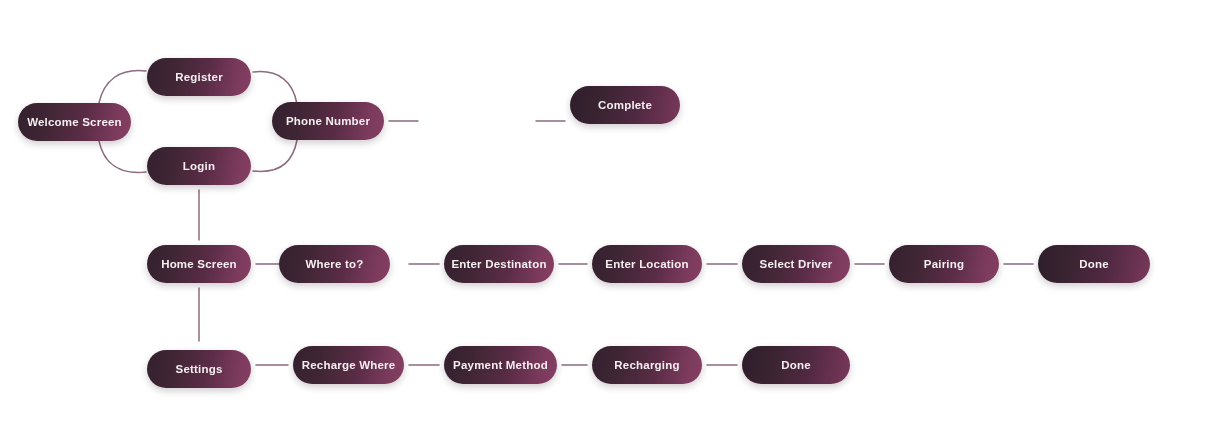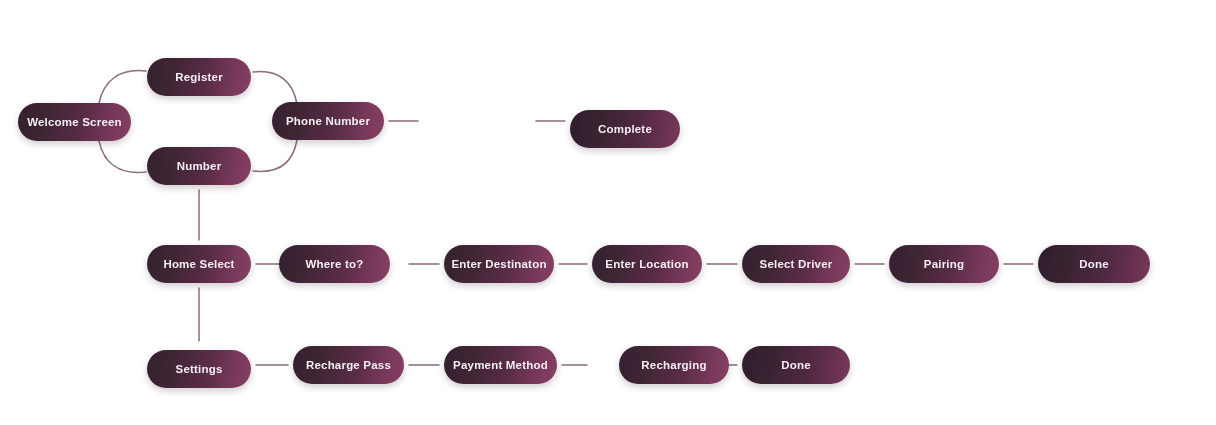--- a/index.html
+++ b/index.html
@@ -77,30 +77,30 @@
       <path d="M 562 365 L 587 365" fill="none" stroke="#8b6b7d" stroke-width="1.5" stroke-linecap="round"></path>
       <path d="M 707 365 L 737 365" fill="none" stroke="#8b6b7d" stroke-width="1.5" stroke-linecap="round"></path>
     </svg>
 <div class="node" style="left: 147px; top: 58px; width: 104px;">
       <span class="node-label">Register</span>
     </div>
     <div class="node" style="left: 18px; top: 103px; width: 113px;">
       <span class="node-label">Welcome Screen</span>
     </div>
     <div class="node" style="left: 147px; top: 147px; width: 104px;">
-      <span class="node-label">Number</span>
+      <span class="node-label">Login</span>
     </div>
     <div class="node" style="left: 272px; top: 102px; width: 112px;">
       <span class="node-label">Phone Number</span>
     </div>
-    <div class="node dark-end" style="left: 570px; top: 110px; width: 110px;">
+    <div class="node dark-end" style="left: 570px; top: 86px; width: 110px;">
       <span class="node-label">Complete</span>
     </div>
     <div class="node" style="left: 147px; top: 245px; width: 104px;">
-      <span class="node-label">Home Select</span>
+      <span class="node-label">Home Screen</span>
     </div>
     <div class="node" style="left: 279px; top: 245px; width: 111px;">
       <span class="node-label">Where to?</span>
     </div>
     <div class="node" style="left: 444px; top: 245px; width: 110px;">
       <span class="node-label">Enter Destinaton</span>
     </div>
     <div class="node" style="left: 592px; top: 245px; width: 110px;">
       <span class="node-label">Enter Location</span>
     </div>
@@ -110,24 +110,24 @@
     <div class="node" style="left: 889px; top: 245px; width: 110px;">
       <span class="node-label">Pairing</span>
     </div>
     <div class="node dark-end" style="left: 1038px; top: 245px; width: 112px;">
       <span class="node-label">Done</span>
     </div>
     <div class="node" style="left: 147px; top: 350px; width: 104px;">
       <span class="node-label">Settings</span>
     </div>
     <div class="node" style="left: 293px; top: 346px; width: 111px;">
-      <span class="node-label">Recharge Pass</span>
+      <span class="node-label">Recharge Where</span>
     </div>
     <div class="node" style="left: 444px; top: 346px; width: 113px;">
       <span class="node-label">Payment Method</span>
     </div>
-    <div class="node" style="left: 619px; top: 346px; width: 110px;">
+    <div class="node" style="left: 592px; top: 346px; width: 110px;">
       <span class="node-label">Recharging</span>
     </div>
     <div class="node dark-end" style="left: 742px; top: 346px; width: 108px;">
       <span class="node-label">Done</span>
     </div>
   </div>
 
 </body></html>

